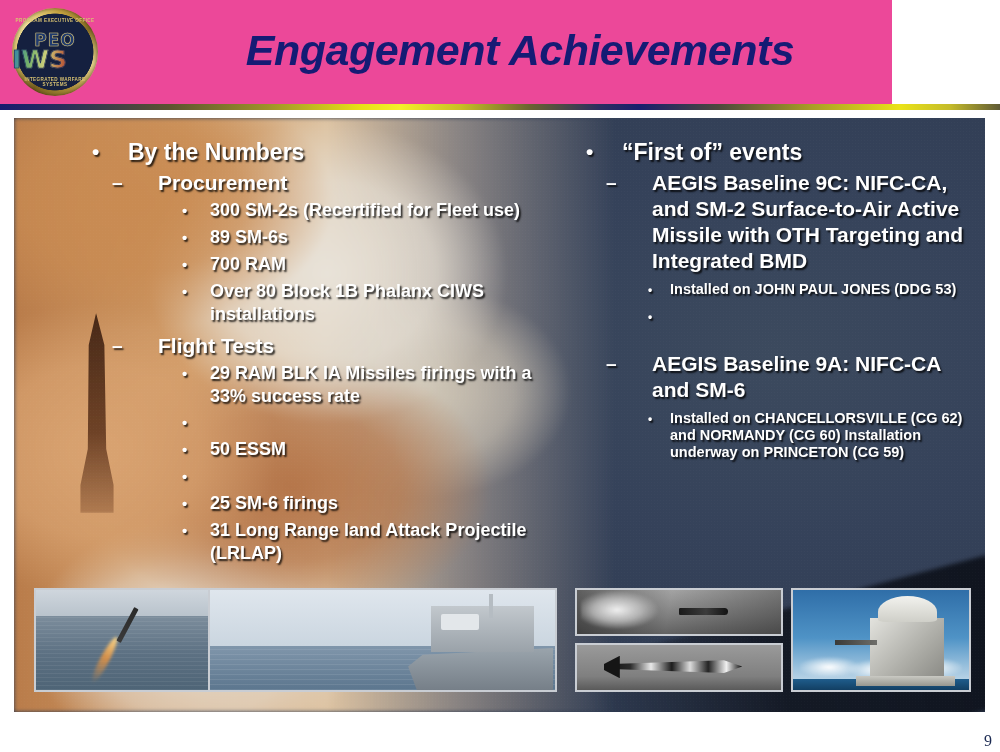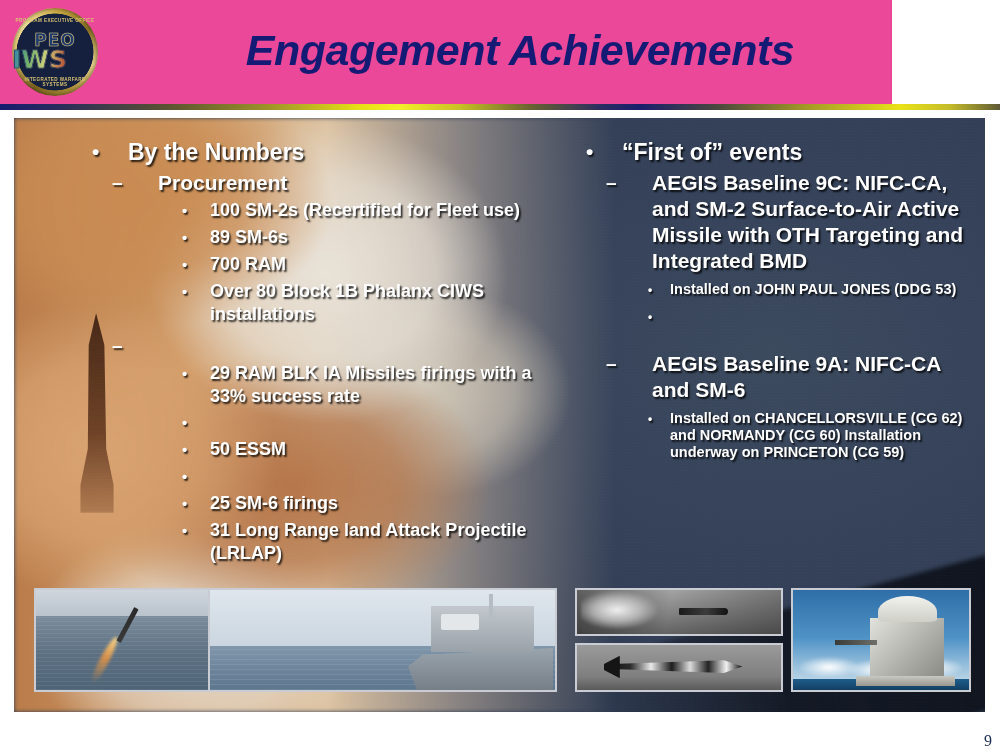--- a/index.html
+++ b/index.html
@@ -256,39 +256,40 @@
         <span class="mark">•</span>
         <span class="txt">By the Numbers</span>
       </div>
 
       <div class="row lv2">
         <span class="mark">–</span>
         <span class="txt">Procurement</span>
       </div>
       <div class="row lv3">
         <span class="mark">•</span>
-        <span class="txt">100 SM-2s (Recertified for Fleet use)</span>
+        <span class="txt">300 SM-2s (Recertified for Fleet use)</span>
       </div>
       <div class="row lv3">
         <span class="mark">•</span>
         <span class="txt">89 SM-6s</span>
       </div>
       <div class="row lv3">
         <span class="mark">•</span>
         <span class="txt">700 RAM</span>
       </div>
       <div class="row lv3">
         <span class="mark">•</span>
         <span class="txt">Over 80 Block 1B Phalanx CIWS installations</span>
       </div>
 
       <div class="gap-sm"></div>
 
       <div class="row lv2">
         <span class="mark">–</span>
+        <span class="txt">Flight Tests</span>
       </div>
       <div class="row lv3">
         <span class="mark">•</span>
         <span class="txt">29 RAM BLK IA Missiles firings with a 33% success rate</span>
       </div>
       <div class="row lv3">
         <span class="mark">•</span>
       </div>
       <div class="row lv3">
         <span class="mark">•</span>

